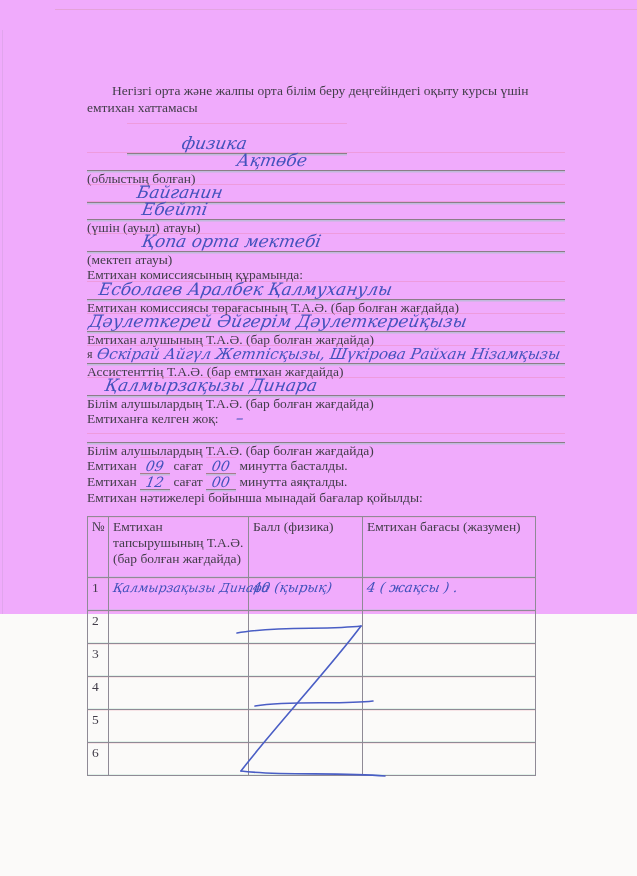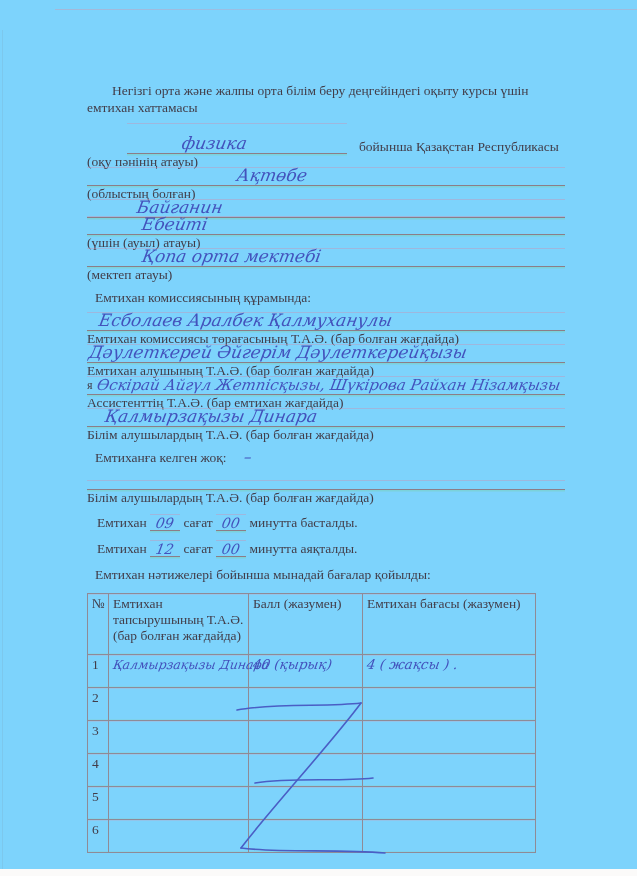--- a/index.html
+++ b/index.html
@@ -1,41 +1,41 @@
 <!DOCTYPE html>
 <html><head>
 <meta charset="utf-8">
 <style>
   html,body{margin:0;padding:0;}
   body{width:637px;height:876px;background:#fbfaf9;overflow:hidden;}
-  .page{position:relative;width:637px;height:869px;background:#7dd3fc;
+  .page{position:relative;width:637px;height:614px;background:#f0abfc;
         font-family:"Liberation Serif","DejaVu Serif",serif;color:#423d49;}
   .scan-topline{position:absolute;left:55px;right:0;top:9px;height:1px;
         background:linear-gradient(90deg,rgba(214,150,170,.45),rgba(190,165,205,.30) 60%,rgba(214,150,170,.40));}
   .scan-leftline{position:absolute;left:2px;top:30px;bottom:0;width:1px;background:rgba(120,120,130,.12);}
   .content{position:absolute;left:87px;top:83px;width:478px;}
   .title{margin:0 0 9px 0;text-indent:25px;font-size:13.5px;line-height:16.5px;}
-  .plain{margin:8px;font-size:13.5px;line-height:16px;}
+  .plain{margin:0;font-size:13.5px;line-height:16px;}
   .label{font-size:13.5px;line-height:15px;}
   .frow{position:relative;display:flex;align-items:flex-end;height:17px;}
   .frow.first{height:29px;}
   .rule{position:relative;border-bottom:1.3px solid #8c7d88;height:100%;
         box-shadow:0 1.5px 0 rgba(120,210,170,.40), 0 -1px 0 rgba(236,120,150,.30);}
   .rule.full{flex:1;}
   .hand{font-family:"DejaVu Serif",serif;font-style:italic;color:#4352bc;
         font-size:17px;line-height:1;white-space:nowrap;display:inline-block;
         transform:skewX(-10deg);}
   .rule .hand{position:absolute;bottom:1px;}
   .suffix{margin-left:12px;font-size:13.5px;line-height:15px;white-space:nowrap;}
   .prefix{position:absolute;bottom:1px;left:0;font-size:12px;color:#423d49;font-style:normal;}
   .mini{position:relative;display:inline-block;width:30px;height:15px;vertical-align:bottom;
         border-bottom:1.3px solid #8c7d88;text-align:center;
         box-shadow:0 1.5px 0 rgba(120,210,170,.40), 0 -1px 0 rgba(236,120,150,.30);}
   .mini .hand{position:absolute;bottom:0;left:6px;font-size:14px;}
-  .time{margin:10px;font-size:13.5px;line-height:16px;}.gap8{height:8px;}
+  .time{margin:0;font-size:13.5px;line-height:16px;}.gap8{height:8px;}
   .table-wrap{position:relative;margin-top:10px;width:448px;}
   table{border-collapse:collapse;width:448px;table-layout:fixed;}
   th,td{border:1px solid #8f8a96;padding:2px 4px 0 4px;vertical-align:top;text-align:left;
         font-weight:normal;font-size:13.5px;line-height:16px;
         box-shadow:inset 0 1px 0 rgba(236,140,160,.20), inset 0 -1px 0 rgba(130,210,175,.20);}
   th{height:58px;}
   td{height:30px;}
   td.hand-cell .hand{font-size:12.5px;transform:skewX(-9deg);}
   td.hand-cell.wide .hand{font-size:13.5px;}
   .strike{position:absolute;left:0;top:0;pointer-events:none;}
@@ -48,23 +48,21 @@
   <div class="scan-leftline"></div>
 
   <div class="content">
 
     <p class="title">Негізгі орта және жалпы орта білім беру деңгейіндегі оқыту курсы үшін емтихан хаттамасы</p>
 
     <div class="frow first">
       <span class="rule" style="width:220px;margin-left:40px;">
         <span class="hand" style="left:55px;">физика</span>
       </span>
-      <span class="suffix">бойынша Қазақстан Республикасы</span>
-    </div>
-    <div class="label">(оқу пәнінің атауы)</div>
+    </div>
 
     <div class="frow">
       <span class="rule full">
         <span class="hand" style="left:150px;">Ақтөбе</span>
       </span>
     </div>
     <div class="label">(облыстың болған)</div>
 
     <div class="frow">
       <span class="rule full">
@@ -151,21 +149,21 @@
         <colgroup>
             <col style="width:21px">
             <col style="width:140px">
             <col style="width:114px">
             <col style="width:173px">
           </colgroup>
         <tbody>
             <tr>
           <th>№</th>
           <th>Емтихан тапсырушының Т.А.Ә. (бар болған жағдайда)</th>
-          <th>Балл (жазумен)</th>
+          <th>Балл (физика)</th>
           <th>Емтихан бағасы (жазумен)</th>
         </tr>
         <tr>
           <td>1</td>
           <td class="hand-cell"><span class="hand">Қалмырзақызы Динара</span></td>
           <td class="hand-cell wide"><span class="hand">40 (қырық)</span></td>
           <td class="hand-cell wide"><span class="hand">4 ( жақсы ) .</span></td>
         </tr>
         <tr>
           <td>2</td>

